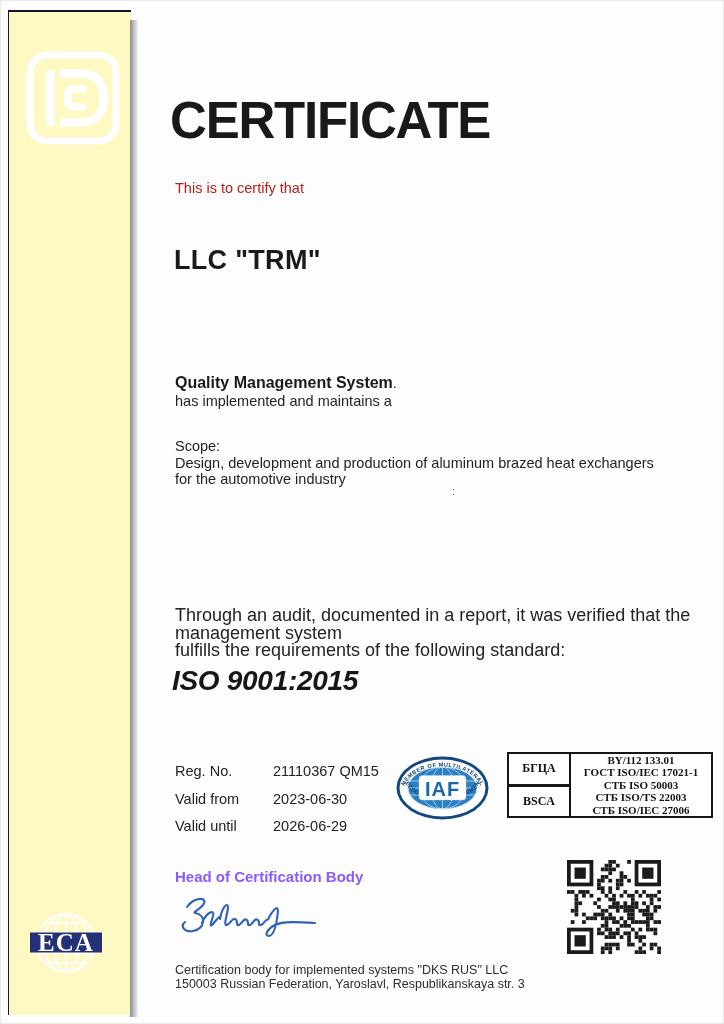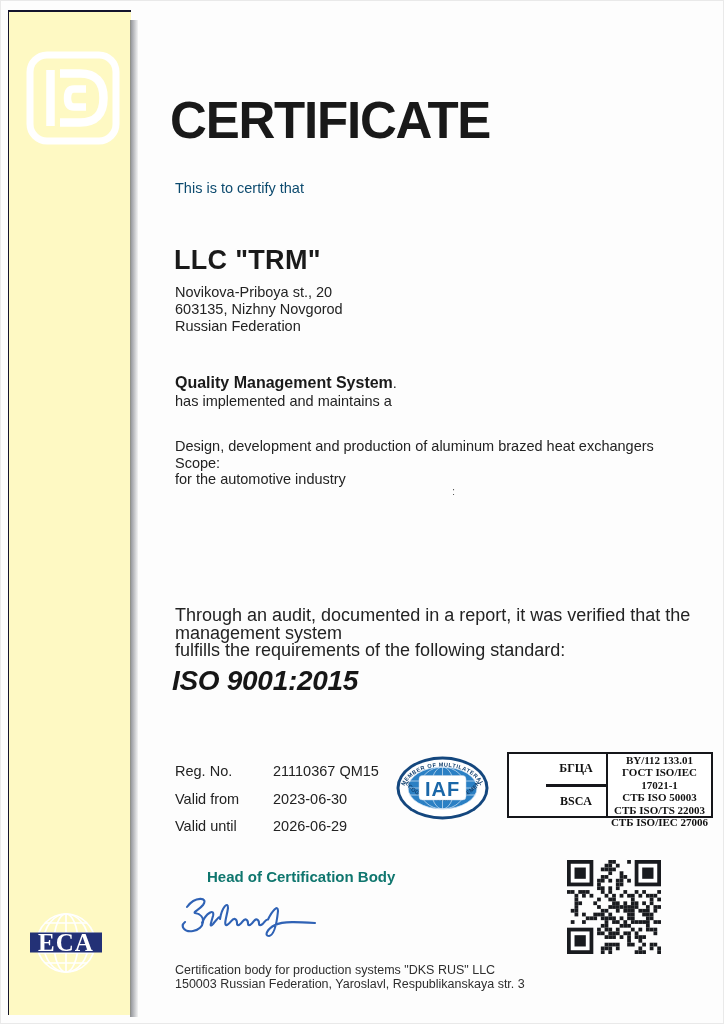--- a/index.html
+++ b/index.html
@@ -11,45 +11,45 @@
   
   .blue-bar{position:absolute;left:8px;top:10px;width:122px;height:1003px;
     background:#fef9c3;border-top:2px solid #14142c;border-left:1px solid #14142c;}
   .bar-shadow{position:absolute;left:130px;top:20px;width:8px;height:997px;
     background:linear-gradient(to right,rgba(110,113,120,0.8),rgba(190,192,198,0.15));}
   .org-logo{position:absolute;left:15px;top:37px;}
   .eca-logo{position:absolute;left:20px;top:895px;}
   
   .title{position:absolute;left:170px;top:57px;font-size:51px;font-weight:bold;
     letter-spacing:-1.2px;color:#191919;white-space:nowrap;}
-  .intro{position:absolute;left:175px;top:180px;font-size:14.5px;color:#0c4a6e;}
+  .intro{position:absolute;left:175px;top:180px;font-size:14.5px;color:#b91c1c;}
   .company-name{position:absolute;left:174px;top:245px;font-size:27px;font-weight:bold;
     letter-spacing:.3px;color:#1a1a1a;white-space:nowrap;}
   .address{position:absolute;left:175px;top:284px;font-size:14.5px;line-height:17.2px;color:#232323;}
   .statement{position:absolute;left:175px;top:374px;font-size:14.5px;line-height:18px;color:#232323;}
   .statement .sys{font-size:16px;font-weight:bold;color:#1a1a1a;}
   .scope{position:absolute;left:175px;top:438px;font-size:14.5px;line-height:16.6px;color:#232323;}
   .artifact{position:absolute;left:452px;top:485px;font-size:11px;color:#5a5a5a;}
   .audit{position:absolute;left:175px;top:607px;font-size:18px;line-height:17.6px;color:#232323;}
   .standard{position:absolute;left:172px;top:665px;font-size:28px;font-weight:bold;
     letter-spacing:-.3px;color:#161616;white-space:nowrap;font-style:italic;}
   .reg{position:absolute;left:175px;top:752px;font-size:14.5px;color:#232323;margin-top:11px;}
   .reg-row{display:flex;margin-bottom:11.5px;}
   .reg-row .lab{width:98px;}
   .iaf-mark{position:absolute;left:396px;top:756px;}
   
   .acc-table{position:absolute;left:507px;top:752px;width:206px;height:66px;
     border:2px solid #15161a;display:flex;box-sizing:border-box;background:#fff;}
-  .acc-left{width:60px;border-right:2px solid #15161a;display:flex;flex-direction:column;padding-left:37px;}
+  .acc-left{width:60px;border-right:2px solid #15161a;display:flex;flex-direction:column;}
   .acc-cell{flex:1;display:flex;align-items:center;justify-content:center;
     font-family:"Liberation Serif",serif;font-weight:bold;font-size:12px;color:#121212;}
   .acc-cell.top{border-bottom:3px solid #15161a;}
   .acc-right{flex:1;display:flex;flex-direction:column;justify-content:flex-start;text-align:center;
     font-family:"Liberation Serif",serif;font-weight:bold;font-size:11px;line-height:12.4px;color:#121212;}
-  .sig-title{position:absolute;left:175px;top:868px;font-size:15px;font-weight:bold;color:#0f766e;margin-left:32px;}
+  .sig-title{position:absolute;left:175px;top:868px;font-size:15px;font-weight:bold;color:#8b5cf6;}
   .signature{position:absolute;left:165px;top:891px;}
   .qr{position:absolute;left:567px;top:860px;}
   .footer{position:absolute;left:175px;top:963px;font-size:12.5px;line-height:14.2px;color:#2e2e2e;}
 </style>
 </head>
 <body>
 
 <div class="page">
 
   <div class="blue-bar">
@@ -78,34 +78,29 @@
     </svg>
   </div>
   <div class="bar-shadow"></div>
 
   <h1 class="title">CERTIFICATE</h1>
 
   <div class="intro">This is to certify that</div>
 
   <div class="company-name">LLC "TRM"</div>
 
-  <div class="address">
-    <div>Novikova-Priboya st., 20</div>
-    <div>603135, Nizhny Novgorod</div>
-    <div>Russian Federation</div>
-  </div>
 
   <div class="statement">
     <div><span class="sys">Quality Management System</span><span>.</span></div>
     <div>has implemented and maintains a</div>
   </div>
 
   <div class="scope">
+    <div>Scope:</div>
     <div>Design, development and production of aluminum brazed heat exchangers</div>
-    <div>Scope:</div>
     <div>for the automotive industry</div>
   </div>
 
   <div class="artifact">:</div>
 
   <div class="audit">
     <div>Through an audit, documented in a report, it was verified that the management system</div>
     <div>fulfills the requirements of the following standard:</div>
   </div>
 
@@ -370,17 +365,17 @@
       <rect x="7.52" y="7.52" width="11.28" height="11.28"></rect>
       <rect x="67.67999999999999" y="0" width="26.32" height="26.32"></rect>
       <rect fill="#fff" x="71.44" y="3.76" width="18.799999999999997" height="18.799999999999997"></rect>
       <rect x="75.19999999999999" y="7.52" width="11.28" height="11.28"></rect>
       <rect x="0" y="67.67999999999999" width="26.32" height="26.32"></rect>
       <rect fill="#fff" x="3.76" y="71.44" width="18.799999999999997" height="18.799999999999997"></rect>
       <rect x="7.52" y="75.19999999999999" width="11.28" height="11.28"></rect>
     </svg>
 
   <div class="footer">
-    <div>Certification body for production systems "DKS RUS" LLC</div>
+    <div>Certification body for implemented systems "DKS RUS" LLC</div>
     <div>150003 Russian Federation, Yaroslavl, Respublikanskaya str. 3</div>
   </div>
 
 </div>
 
 </body></html>

